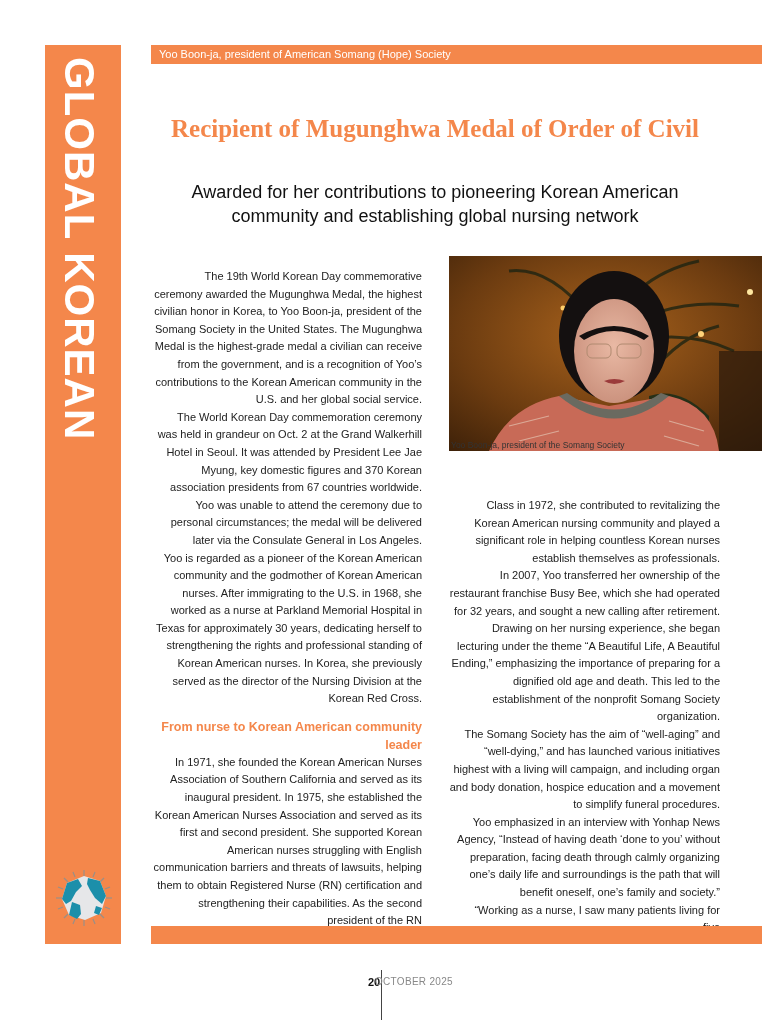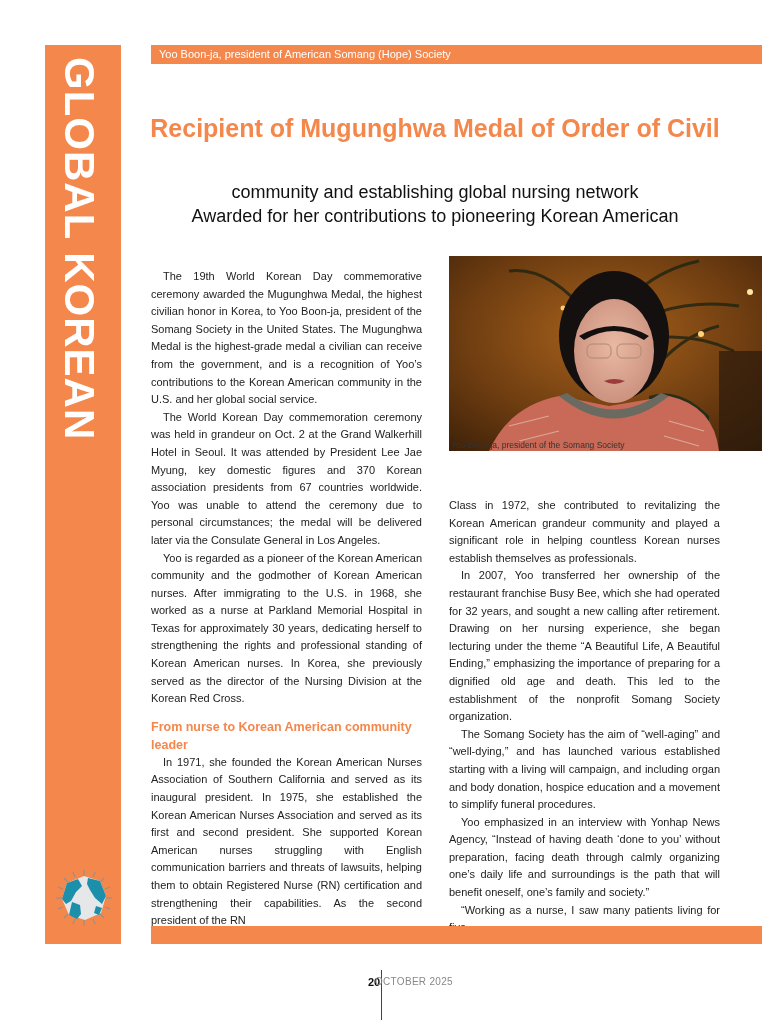--- a/index.html
+++ b/index.html
@@ -3,24 +3,24 @@
 <meta charset="utf-8">
 <style>
   html, body { margin:0; padding:0; background:#ffffff; }
   body { width:762px; height:1020px; position:relative; overflow:hidden; font-family:"Liberation Sans", sans-serif; color:#222; }
   .sidebar { position:absolute; left:45px; top:45px; width:76px; height:899px; background:#F4874B; }
   .sidebar-title { position:absolute; left:0; top:0; width:76px; height:440px; }
   .sidebar-title span { position:absolute; left:58px; top:12px; transform-origin:0 0; transform:rotate(90deg); white-space:nowrap; color:#fff; font-weight:bold; font-size:42px; letter-spacing:1px; font-family:"Liberation Sans", sans-serif; }
   .globe { position:absolute; left:9px; top:823px; width:60px; height:60px; }
   .top-banner { position:absolute; left:151px; top:45px; width:611px; height:19px; background:#F4874B; }
   .top-banner span { position:absolute; left:8px; top:3px; color:#fff; font-size:11px; white-space:nowrap; }
-  .headline { position:absolute; left:150px; top:113px; width:570px; text-align:center; font-family:Liberation Sans, sans-serif; font-weight:bold; color:#F4874B; font-size:25px; line-height:31px; }
+  .headline { position:absolute; left:150px; top:113px; width:570px; text-align:center; font-family:Liberation Serif, serif; font-weight:bold; color:#F4874B; font-size:25px; line-height:31px; }
   .subhead { position:absolute; left:150px; top:180px; width:570px; text-align:center; font-size:18px; line-height:24px; color:#111; }
   .col { position:absolute; font-size:11px; line-height:17.6px; color:#222; text-align:justify; }
-  .col p { margin:0; text-indent:12px; }
+  .col p { margin:0; text-indent:12px;text-align:right; }
   .col1 { left:151px; top:268px; width:271px; }
   .col2 { left:449px; top:497px; width:271px; }
   .section-head { color:#F4874B; font-weight:bold; font-size:12.5px; line-height:18px; margin-top:10px !important; text-indent:0 !important; text-align:left; }
   .photo { position:absolute; left:449px; top:256px; width:313px; height:195px; overflow:hidden; background:#5a3512; }
   .caption { position:absolute; left:451px; top:440px; font-size:8.5px; color:#333; white-space:nowrap; }
   .bottom-bar { position:absolute; left:151px; top:926px; width:611px; height:18px; background:#F4874B; }
   .footer-num { position:absolute; left:368px; top:976px; font-size:11px; font-weight:bold; color:#111; }
   .footer-line { position:absolute; left:381px; top:970px; width:1px; height:50px; background:#444; }
   .footer-date { position:absolute; left:375px; top:976px; font-size:10px; color:#888; letter-spacing:0.3px; }
 </style>
@@ -62,22 +62,22 @@
 
 <div class="top-banner">
   <span>Yoo Boon-ja, president of American Somang (Hope) Society</span>
 </div>
 
 <div class="headline">
   <div>Recipient of Mugunghwa Medal of Order of Civil</div>
 </div>
 
 <div class="subhead">
+  <div>Awarded for her contributions to pioneering Korean American</div>
   <div>community and establishing global nursing network</div>
-  <div>Awarded for her contributions to pioneering Korean American</div>
 </div>
 
 <div class="col col1">
   <p>The 19th World Korean Day commemorative ceremony awarded the Mugunghwa Medal, the highest civilian honor in Korea, to Yoo Boon-ja, president of the Somang Society in the United States. The Mugunghwa Medal is the highest-grade medal a civilian can receive from the government, and is a recognition of Yoo’s contributions to the Korean American community in the U.S. and her global social service.</p>
   <p>The World Korean Day commemoration ceremony was held in grandeur on Oct. 2 at the Grand Walkerhill Hotel in Seoul. It was attended by President Lee Jae Myung, key domestic figures and 370 Korean association presidents from 67 countries worldwide. Yoo was unable to attend the ceremony due to personal circumstances; the medal will be delivered later via the Consulate General in Los Angeles.</p>
   <p>Yoo is regarded as a pioneer of the Korean American community and the godmother of Korean American nurses. After immigrating to the U.S. in 1968, she worked as a nurse at Parkland Memorial Hospital in Texas for approximately 30 years, dedicating herself to strengthening the rights and professional standing of Korean American nurses. In Korea, she previously served as the director of the Nursing Division at the Korean Red Cross.</p>
   <p class="section-head">From nurse to Korean American community leader</p>
   <p>In 1971, she founded the Korean American Nurses Association of Southern California and served as its inaugural president. In 1975, she established the Korean American Nurses Association and served as its first and second president. She supported Korean American nurses struggling with English communication barriers and threats of lawsuits, helping them to obtain Registered Nurse (RN) certification and strengthening their capabilities. As the second president of the RN</p>
 </div>
 
@@ -119,23 +119,23 @@
       <line x1="60" y1="170" x2="100" y2="160"></line>
         <line x1="70" y1="185" x2="110" y2="175"></line>
       <line x1="220" y1="165" x2="255" y2="175"></line>
         <line x1="215" y1="180" x2="250" y2="190"></line>
     </g>
   </svg>
 </div>
 <div class="caption">Yoo Boon-ja, president of the Somang Society</div>
 
 <div class="col col2">
-  <p style="text-indent:0">Class in 1972, she contributed to revitalizing the Korean American grandeur community and played a significant role in helping countless Korean nurses establish themselves as professionals.</p>
+  <p style="text-indent:0">Class in 1972, she contributed to revitalizing the Korean American nursing community and played a significant role in helping countless Korean nurses establish themselves as professionals.</p>
   <p>In 2007, Yoo transferred her ownership of the restaurant franchise Busy Bee, which she had operated for 32 years, and sought a new calling after retirement. Drawing on her nursing experience, she began lecturing under the theme “A Beautiful Life, A Beautiful Ending,” emphasizing the importance of preparing for a dignified old age and death. This led to the establishment of the nonprofit Somang Society organization.</p>
-  <p>The Somang Society has the aim of “well-aging” and “well-dying,” and has launched various established starting with a living will campaign, and including organ and body donation, hospice education and a movement to simplify funeral procedures.</p>
+  <p>The Somang Society has the aim of “well-aging” and “well-dying,” and has launched various initiatives highest with a living will campaign, and including organ and body donation, hospice education and a movement to simplify funeral procedures.</p>
   <p>Yoo emphasized in an interview with Yonhap News Agency, “Instead of having death ‘done to you’ without preparation, facing death through calmly organizing one’s daily life and surroundings is the path that will benefit oneself, one’s family and society.”</p>
   <p>“Working as a nurse, I saw many patients living for five</p>
 </div>
 
 <div class="bottom-bar"></div>
 
 <div class="footer-num">20</div>
 <div class="footer-line"></div>
 <div class="footer-date">OCTOBER 2025</div>
 

